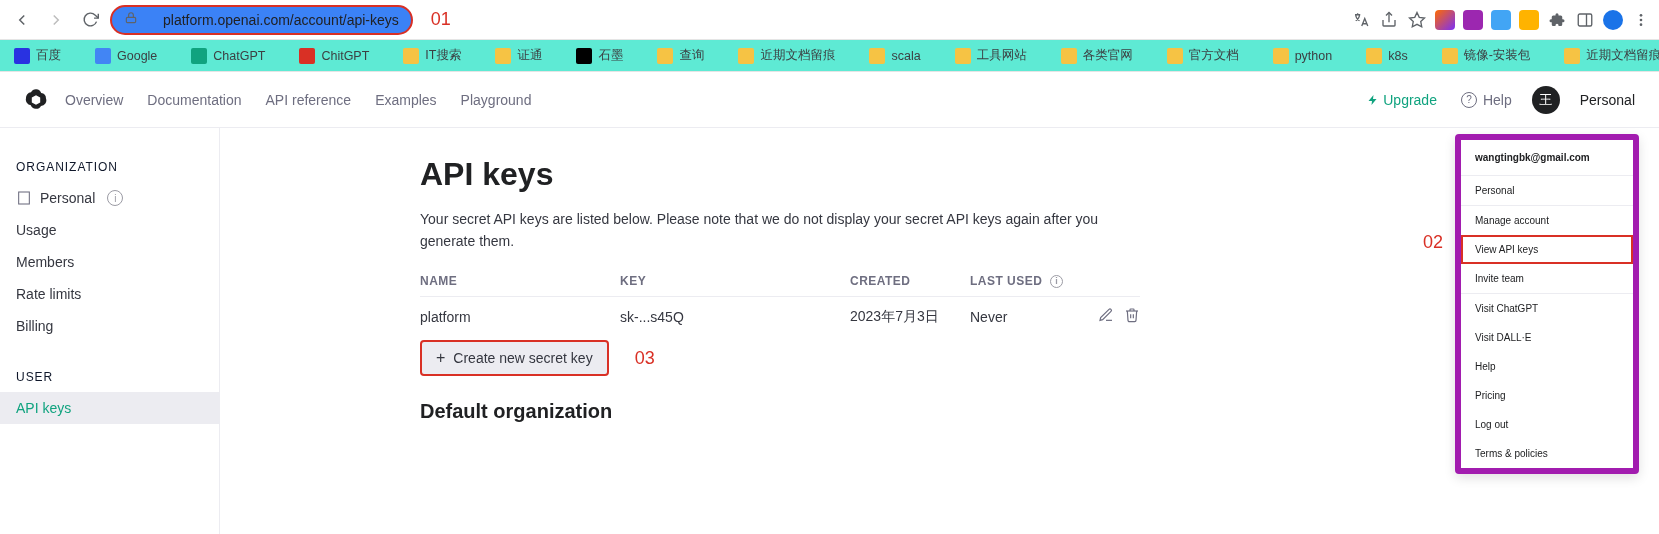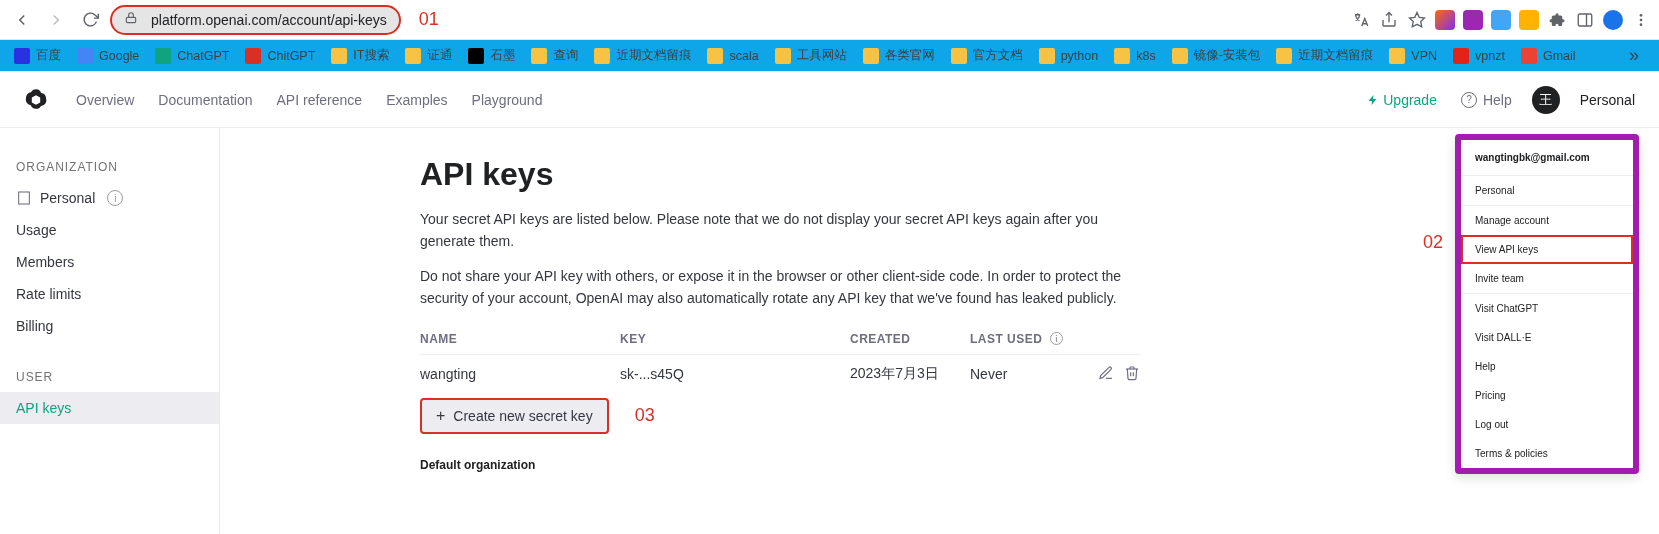--- a/index.html
+++ b/index.html
@@ -1,66 +1,66 @@
 <!DOCTYPE html>
 <html><head>
 <meta charset="utf-8">
 <style>
 html,body{margin:0;padding:0;font-family:-apple-system,BlinkMacSystemFont,"Segoe UI",Helvetica,Arial,sans-serif;font-size:14px;color:#202123;background:#fff}
 *{box-sizing:border-box}
 
 .browser-bar{height:40px;display:flex;align-items:center;gap:6px;padding:0 8px;background:#fff;border-bottom:1px solid #e5e5e5}
 .nav-btn{width:28px;height:28px;display:flex;align-items:center;justify-content:center;color:#5f6368;border-radius:50%}
 .nav-btn.disabled{color:#bdbdbd}
-.url-pill{flex:0 0 auto;display:flex;align-items:center;height:30px;padding:0 12px;background:#e5e5e5;border-radius:16px;gap:13px;border:2px solid #d93025}
+.url-pill{flex:0 0 auto;display:flex;align-items:center;height:30px;padding:0 12px;background:#3b82f6;border-radius:16px;gap:25px;border:2px solid #d93025}
 .url-pill .lock{color:#5f6368}
 .url-text{font-size:14px;color:#202124}
 .annot{font-family:Arial;font-size:18px;color:#d93025;margin-left:12px}
 .chrome-right{margin-left:auto;display:flex;align-items:center;gap:8px}
 .chrome-ic{width:20px;height:20px;display:flex;align-items:center;justify-content:center;color:#5f6368}
 .ext{width:20px;height:20px;border-radius:4px}
 
-.bm-bar{height:32px;display:flex;align-items:center;gap:16px;padding:0 14px;background:#0ea5e9;border-bottom:1px solid #e5e5e5;font-size:12.5px;color:#3c4043;overflow:hidden;white-space:nowrap}
+.bm-bar{height:32px;display:flex;align-items:center;gap:34px;padding:0 14px;background:#5eead4;border-bottom:1px solid #e5e5e5;font-size:12.5px;color:#3c4043;overflow:hidden;white-space:nowrap}
 .bm{display:flex;align-items:center;gap:6px}
 .bm .fav{width:16px;height:16px;border-radius:2px;flex:0 0 16px}
 .bm-overflow{margin-left:auto;font-size:18px;color:#3c4043;padding:0 6px}
 
-.oa-header{height:56px;display:flex;align-items:center;padding:0 24px;gap:28px;border-bottom:1px solid #ececf1}
+.oa-header{height:56px;display:flex;align-items:center;padding:0 24px;gap:17px;border-bottom:1px solid #ececf1}
 .oa-logo{width:24px;height:24px}
 .oa-nav{display:flex;gap:24px;color:#6e6e80}
 .oa-nav span{cursor:pointer}
 .oa-right{margin-left:auto;display:flex;align-items:center;gap:20px}
 .upgrade{color:#10a37f;display:flex;align-items:center;gap:4px;font-weight:500}
 .help{display:flex;align-items:center;gap:6px;color:#6e6e80}
 .avatar{width:28px;height:28px;border-radius:50%;background:#202123;color:#fff;display:flex;align-items:center;justify-content:center;font-size:13px}
 .personal-lbl{color:#202123}
 
 .oa-body{display:flex;min-height:440px;position:relative}
 .sidebar{width:220px;border-right:1px solid #ececf1;padding:24px 0}
-.sb-section-title{font-size:12px;letter-spacing:.08em;color:#737373;padding:0 16px;margin:8px 0}
+.sb-section-title{font-size:12px;letter-spacing:.08em;color:#0f172a;padding:0 16px;margin:8px 0}
 .sb-item{display:flex;align-items:center;gap:8px;padding:8px 16px;color:#353740;cursor:pointer}
 .sb-item.active{background:#ececf1;color:#10a37f}
 .sb-info{width:16px;height:16px;border:1px solid #9b9ba4;border-radius:50%;display:flex;align-items:center;justify-content:center;font-size:10px;color:#9b9ba4;margin-left:4px}
 .main{flex:1;padding:28px 48px 20px 200px;max-width:1160px}
 h1{font-size:32px;font-weight:700;margin:0 0 16px 0}
 .main p{color:#353740;line-height:1.55;margin:0 0 14px 0;max-width:720px}
 
 .key-table{width:720px;margin-top:6px}
 .kt-head{display:flex;font-size:12px;font-weight:600;color:#6e6e80;letter-spacing:.04em;border-bottom:1px solid #ececf1;padding:8px 0}
 .kt-row{display:flex;align-items:center;padding:10px 0;color:#353740}
 .col-name{flex:0 0 200px}
 .col-key{flex:0 0 230px}
 .col-created{flex:0 0 120px}
 .col-used{flex:0 0 100px;display:flex;align-items:center;gap:4px}
 .col-actions{flex:1;display:flex;gap:10px;justify-content:flex-end;color:#6e6e80}
 .row-ic{width:16px;height:16px}
 .create-wrap{display:flex;align-items:center;gap:14px;margin-top:4px}
 .create-btn{display:inline-flex;align-items:center;gap:8px;border:2px solid #d93025;background:#ececf1;padding:8px 14px;border-radius:4px;font-size:14px;color:#353740}
 .create-btn .plus{font-size:16px;line-height:1}
-h2.sub{font-size:12px;font-weight:700;margin:24px 0 0 0}
+h2.sub{font-size:20px;font-weight:700;margin:24px 0 0 0}
 
 .menu{position:absolute;right:20px;top:6px;width:184px;background:#fff;border:6px solid #a21caf;border-radius:4px;box-shadow:0 4px 12px rgba(0,0,0,.12);font-size:10px}
 .menu .mh{padding:12px 14px;font-weight:600;border-bottom:1px solid #ececf1;white-space:nowrap;overflow:hidden;text-overflow:ellipsis}
 .menu .mi{padding:9px 14px;cursor:pointer}
 .menu .sep{height:1px;background:#ececf1;margin:0}
 .menu .mi.boxed{outline:2px solid #d93025;outline-offset:-2px}
 .annot-02{position:absolute;right:216px;top:104px;color:#d93025;font-size:18px}
 </style>
 </head>
 <body>
@@ -284,36 +284,35 @@
     <div id="user-items">
         <div class="sb-item active">
           <span>API keys</span>
         </div>
       </div>
   </div>
 
   <div class="main">
     <h1>API keys</h1>
     <p>Your secret API keys are listed below. Please note that we do not display your secret API keys again after you generate them.</p>
-    <p>Do not share your API key with others, or expose it in the browser or other client-side code. In order to protect the security of your account, OpenAI may also automatically rotate any API key that we've found has leaked publicly.</p>
 
     <div class="key-table">
       <div class="kt-head">
         <div class="col-name">NAME</div>
         <div class="col-key">KEY</div>
         <div class="col-created">CREATED</div>
         <div class="col-used">
           <span>LAST USED</span>
           <span class="sb-info" style="width:13px;height:13px;font-size:9px">i</span>
         </div>
         <div class="col-actions"></div>
       </div>
       <div id="kt-rows">
           <div class="kt-row">
-            <div class="col-name">wangting</div>
+            <div class="col-name">platform</div>
             <div class="col-key">sk-...s45Q</div>
             <div class="col-created">2023年7月3日</div>
             <div class="col-used">Never</div>
             <div class="col-actions">
               <span><svg class="row-ic" viewBox="0 0 24 24" fill="none" stroke="#6e6e80" stroke-width="1.8">
                   <path d="M12 20h9"></path>
                   <path d="M16.5 3.5a2.1 2.1 0 0 1 3 3L7 19l-4 1 1-4z"></path>
                 </svg></span>
               <span><svg class="row-ic" viewBox="0 0 24 24" fill="none" stroke="#6e6e80" stroke-width="1.8">
                   <polyline points="3 6 5 6 21 6"></polyline>

